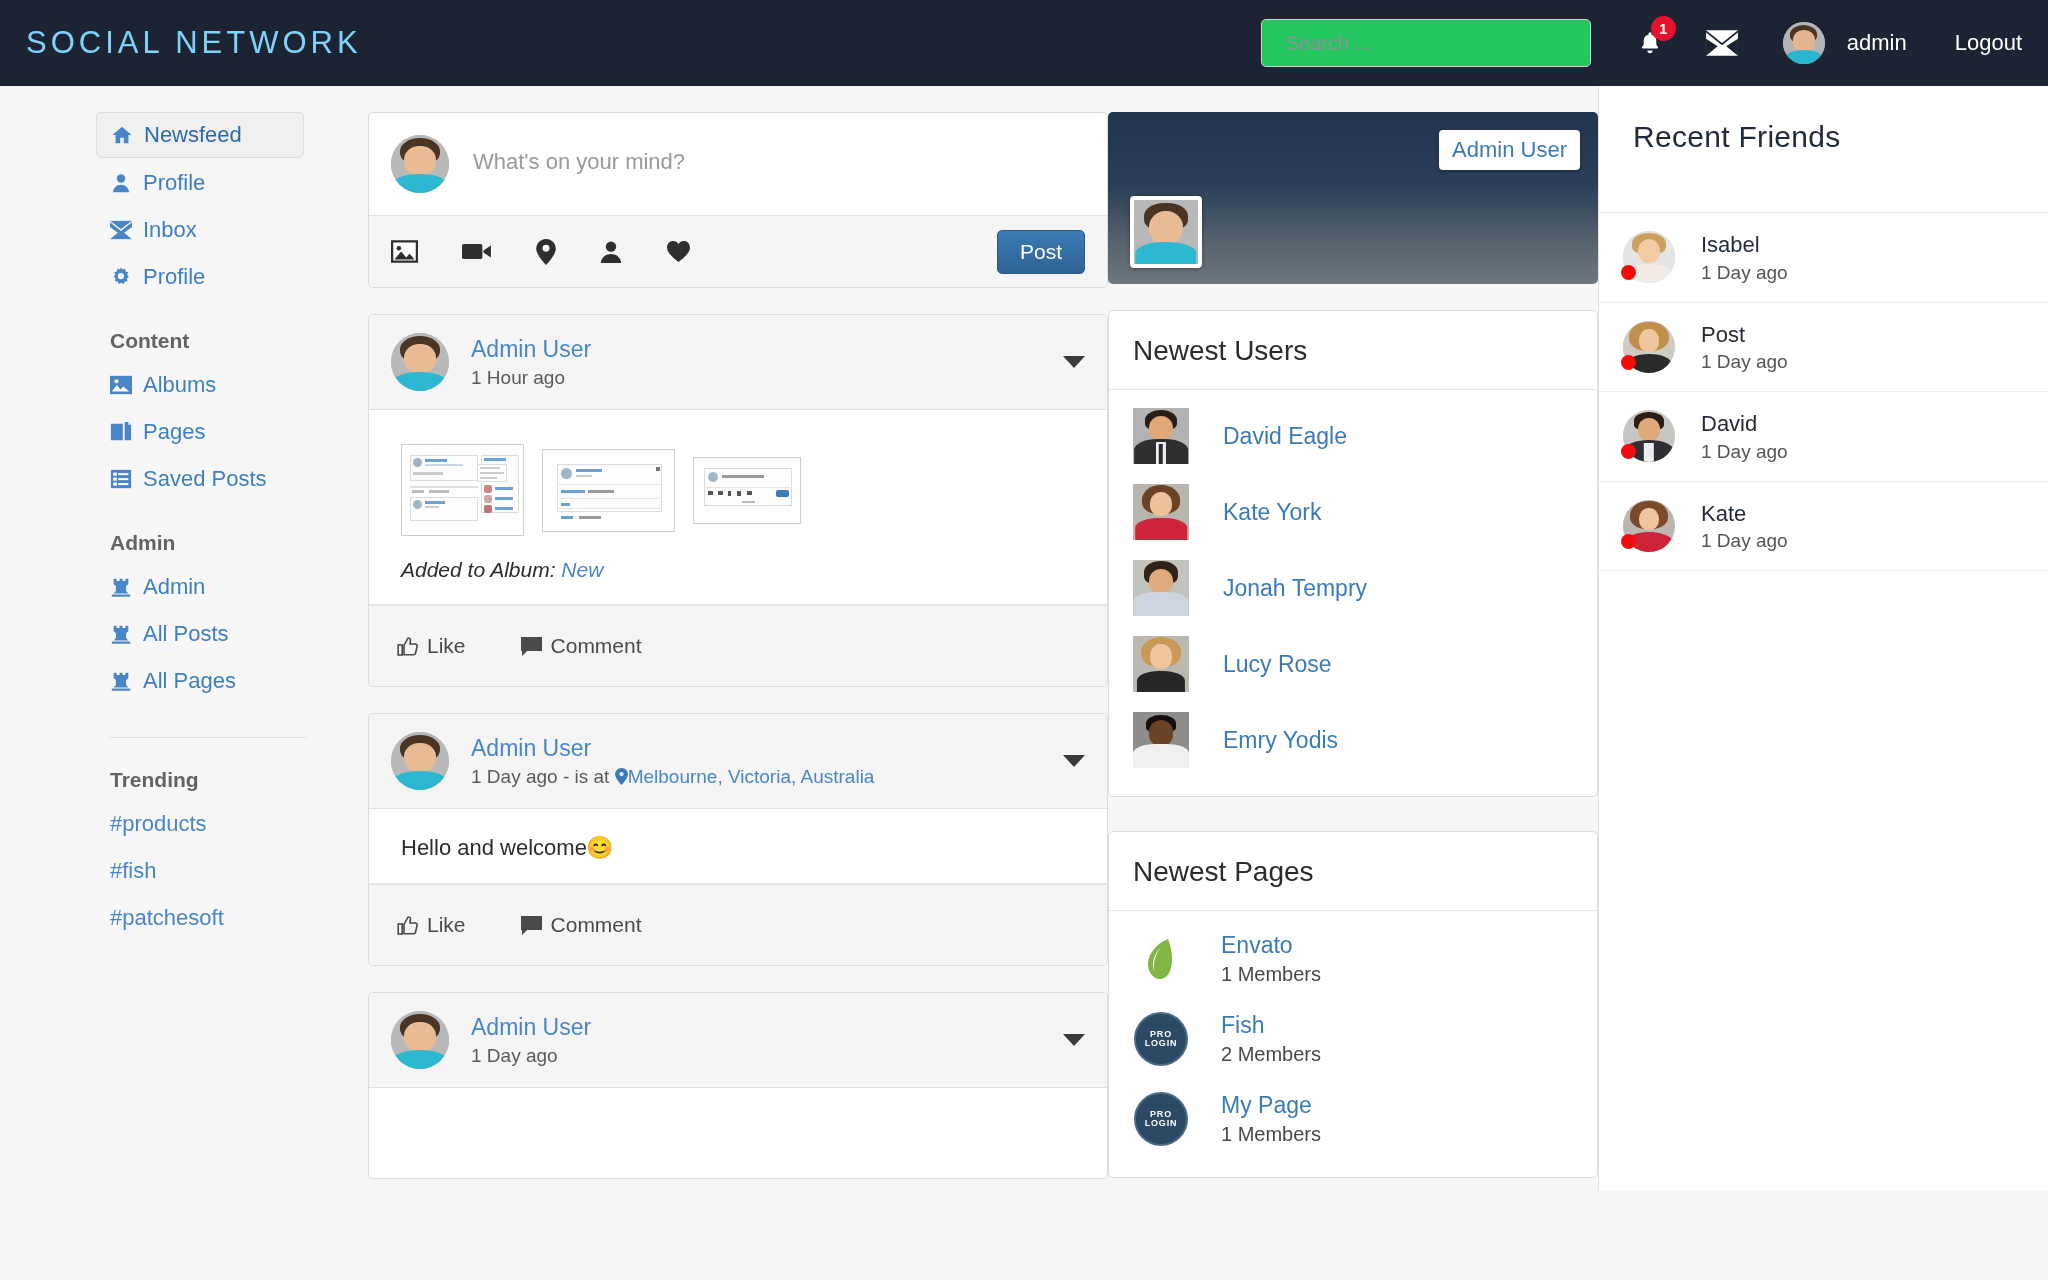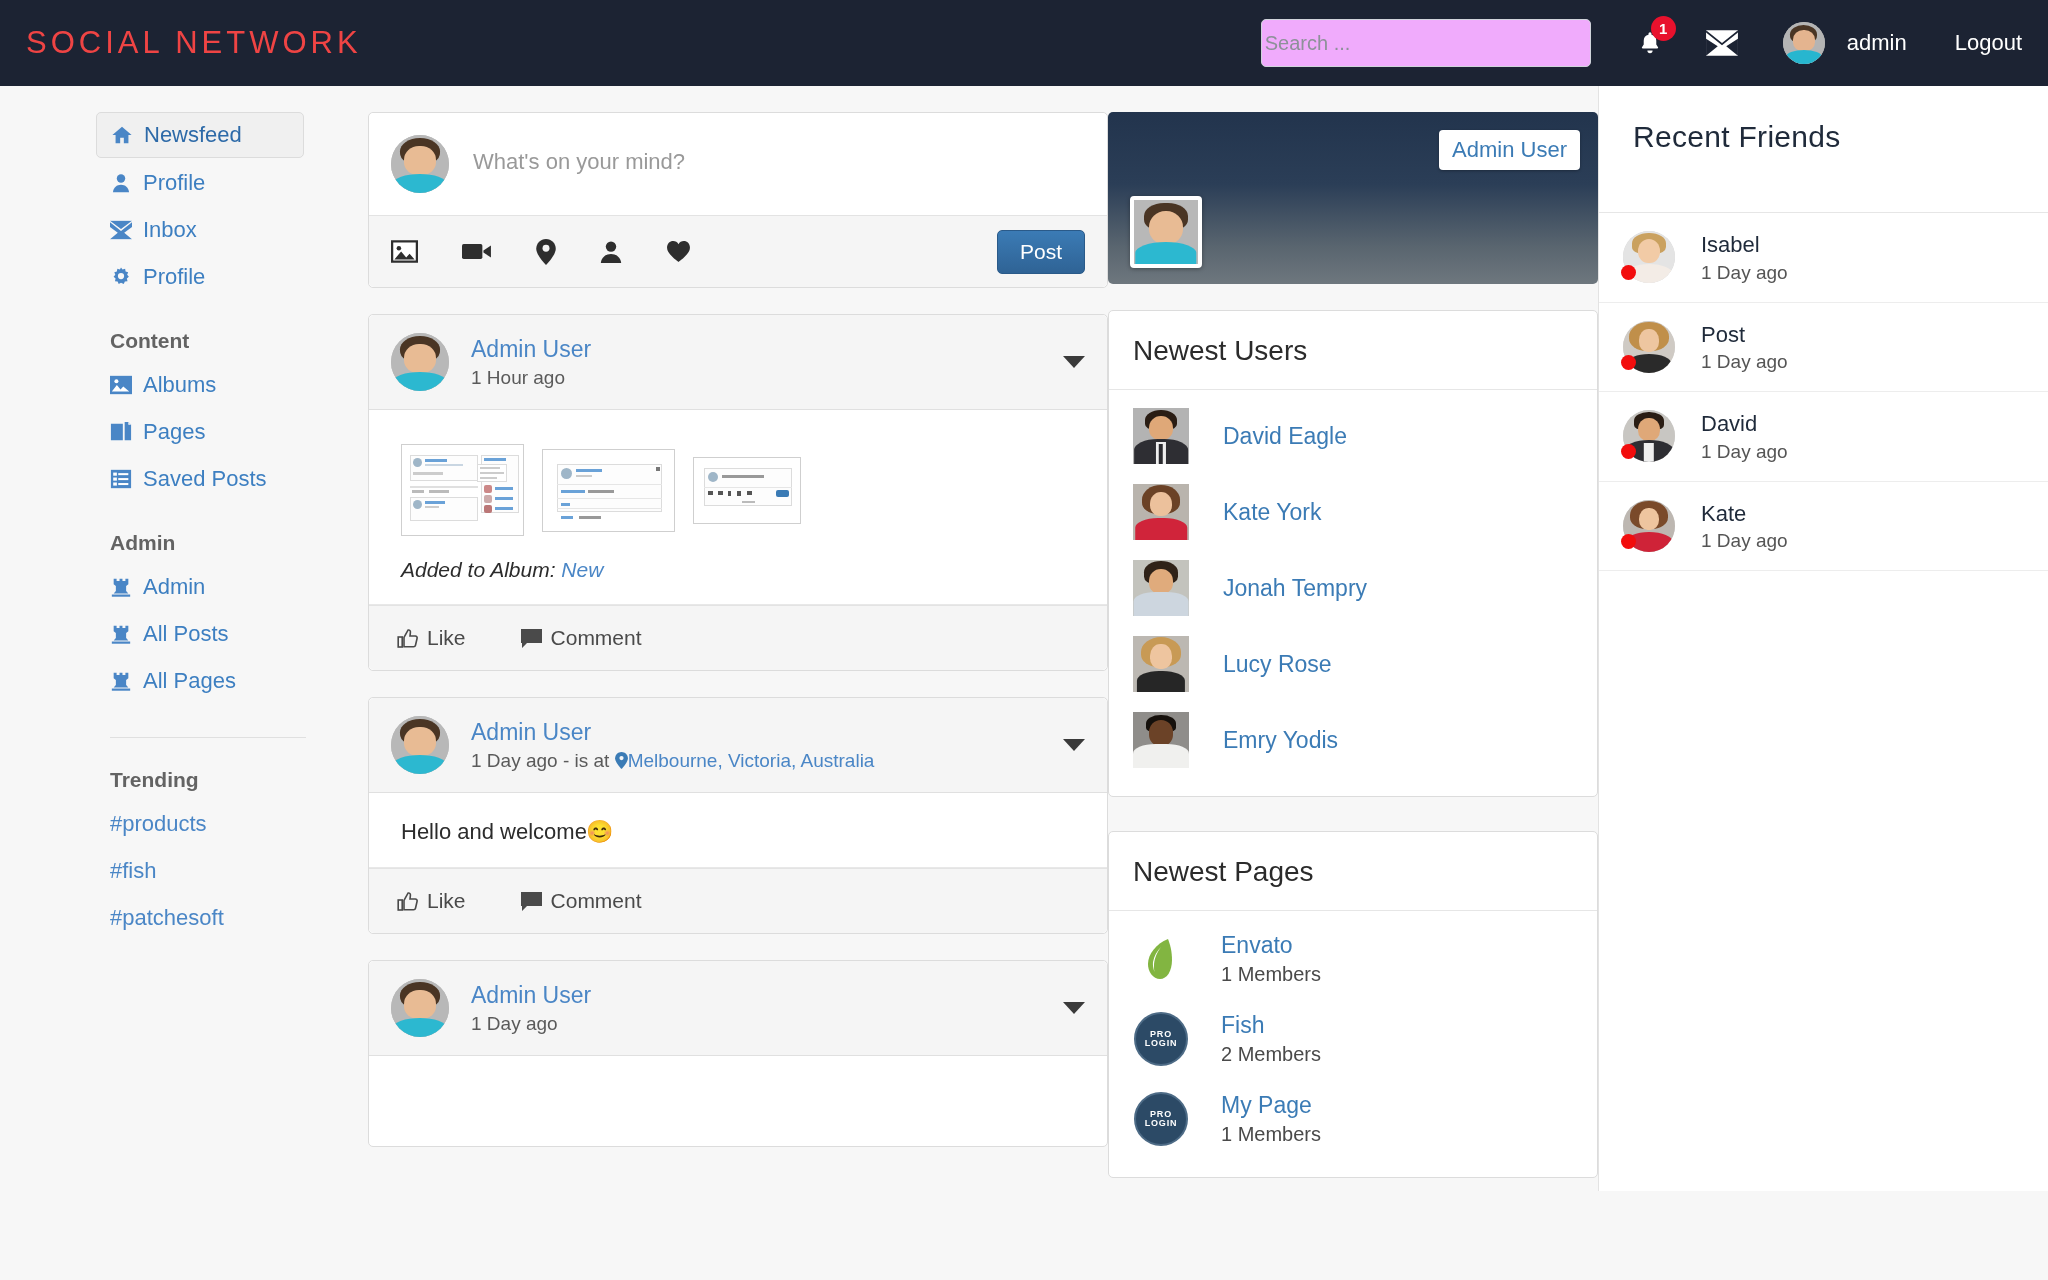--- a/index.html
+++ b/index.html
@@ -11,30 +11,30 @@
   }
 
   
   .navbar {
     height: 86px; background: #1c2333;
     display: flex; align-items: center;
     padding: 0 26px 0 26px;
     position: relative; z-index: 20;
   }
   .brand {
-    color: #ef4444; font-size: 31px; letter-spacing: 4px;
+    color: #7dd3fc; font-size: 31px; letter-spacing: 4px;
     font-weight: 400; white-space: nowrap;
   }
   .nav-right {
     margin-left: auto; display: flex; align-items: center; gap: 0;
   }
   .search-box {
-    width: 330px; height: 48px; background: #f0abfc;
+    width: 330px; height: 48px; background: #22c55e;
     border: 1px solid #cfd3da; border-radius: 5px;
-    padding: 0 3px; font-size: 20px; color: #555;
+    padding: 0 24px; font-size: 20px; color: #555;
     font-family: "Liberation Sans", sans-serif;
     outline: none;
   }
   .search-box::placeholder { color: #8d9199; }
   .bell-wrap { position: relative; margin-left: 46px; cursor: pointer; }
   .bell-ico { display:block; width: 26px; height: 30px; }
   .badge {
     position: absolute; top: -12px; right: -13px;
     background: #e8112d; color: #fff; font-size: 15px; font-weight: bold;
     min-width: 25px; height: 25px; border-radius: 13px;
@@ -131,21 +131,21 @@
   .post-time a { color: #4a86c6; text-decoration: none; }
   .caret {
     margin-left: auto; width: 0; height: 0;
     border-left: 11px solid transparent; border-right: 11px solid transparent;
     border-top: 12px solid #3a3a3a; cursor: pointer;
   }
   .post-body { padding: 26px 32px 22px 32px; min-height: 60px; }
   .post-text { font-size: 22px; color: #2c2c2c; }
   .post-foot {
     display: flex; align-items: center; gap: 54px;
-    padding: 20px 28px; background: #f5f5f5;
+    padding: 28px 28px; background: #f5f5f5;
     border-top: 1px solid #e3e3e3; border-radius: 0 0 5px 5px;
   }
   .foot-btn {
     display: flex; align-items: center; gap: 8px;
     font-size: 21px; color: #4a4a4a; cursor: pointer;
   }
   .divider-line { border-top: 1px solid #e8e8e8; margin: 0 0 0 0; }
 
   
   .thumbs { display: flex; align-items: flex-start; gap: 18px; }

